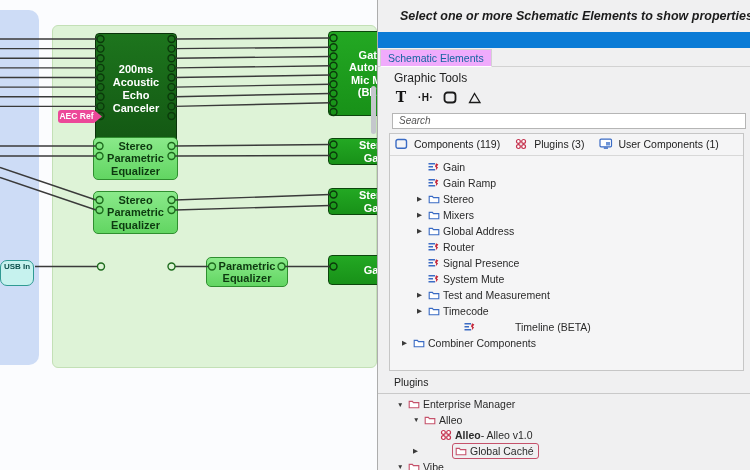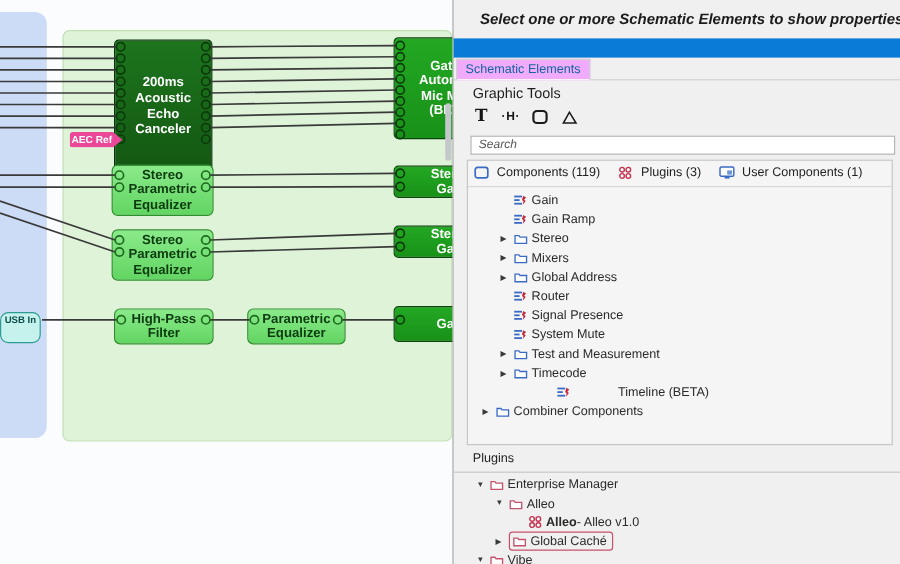--- a/index.html
+++ b/index.html
@@ -84,22 +84,20 @@
   <div class="blk light" id="speq1">Stereo
 Parametric
 Equalizer</div>
   <div class="blk light" id="speq2">Stereo
 Parametric
 Equalizer</div>
   <div class="blk bright" id="sgain1">Stereo
 Gain</div>
   <div class="blk bright" id="sgain2">Stereo
 Gain</div>
-  <div class="blk light" id="hpf">High-Pass
-Filter</div>
   <div class="blk light" id="mpeq">Parametric
 Equalizer</div>
   <div class="blk bright" id="gainblk">Gain</div>
 
   <div id="aecref">AEC Ref</div>
   <div id="usbin">USB In</div>
 
   <svg id="wires" width="377" height="470" viewBox="0 0 377 470">
 
     <line x1="0" y1="39" x2="97" y2="39"></line>
@@ -404,21 +402,21 @@
               <circle cx="3.4" cy="3.4" r="1.9"></circle>
               <circle cx="8.6" cy="3.4" r="1.9"></circle>
               <circle cx="3.4" cy="8.6" r="1.9"></circle>
               <circle cx="8.6" cy="8.6" r="1.9"></circle>
             </g>
           </svg>
         </span>
         <span class="tree-label bold">Alleo</span>
         <span class="tree-suffix"> - Alleo v1.0</span>
       </div>
-      <div class="tree-row" style="padding-left: 35px;">
+      <div class="tree-row" style="padding-left: 35px; gap: 28px;">
         <span class="exp">▶</span>
         <span class="sel-box">
           <span class="tree-ic">
             <svg width="12" height="10" viewBox="0 0 12 10">
               <path d="M1.2 8.8 V2.4 h3.2 l1 1.2 h5.4 v5.2 Z" fill="#fff" stroke="#c5526b" stroke-width="1.1"></path>
             </svg>
           </span>
           <span class="tree-label">Global Caché</span>
         </span>
       </div>

